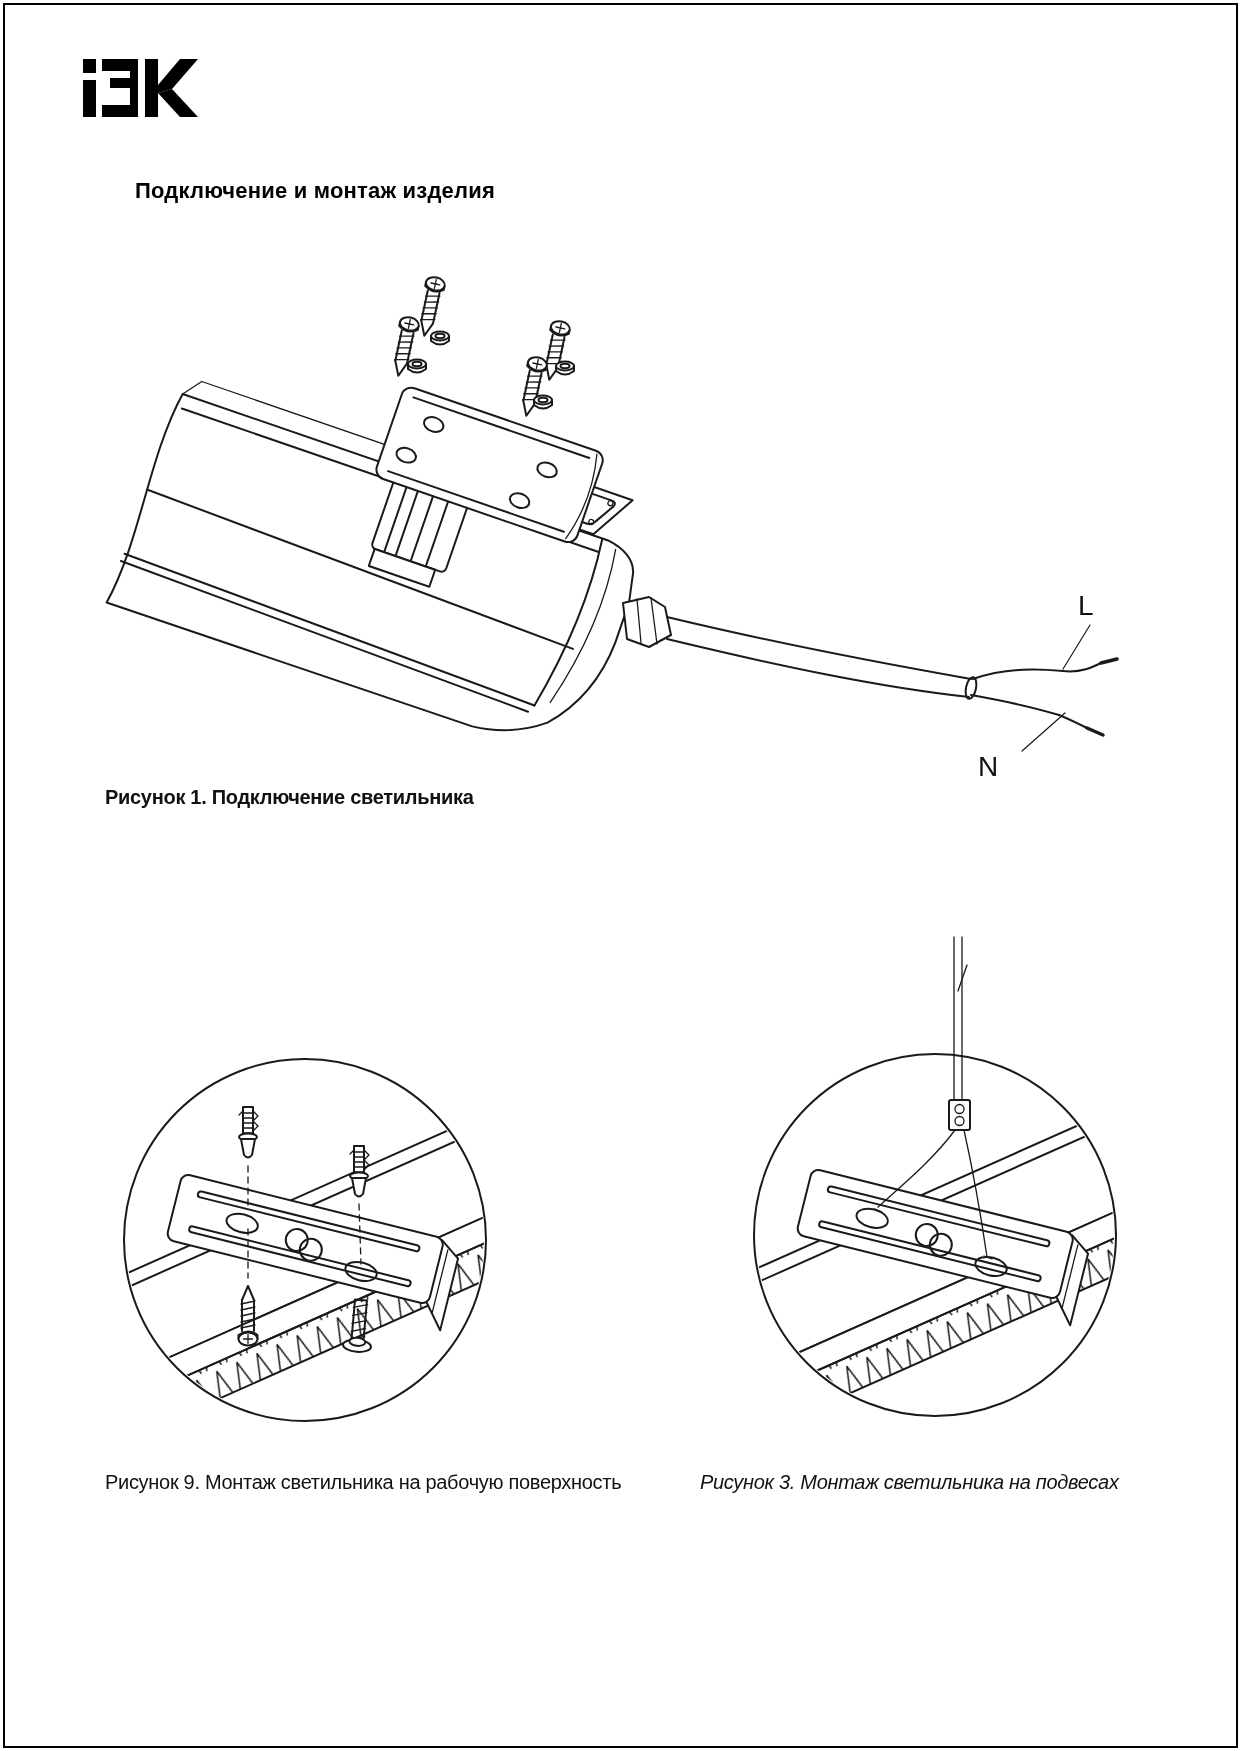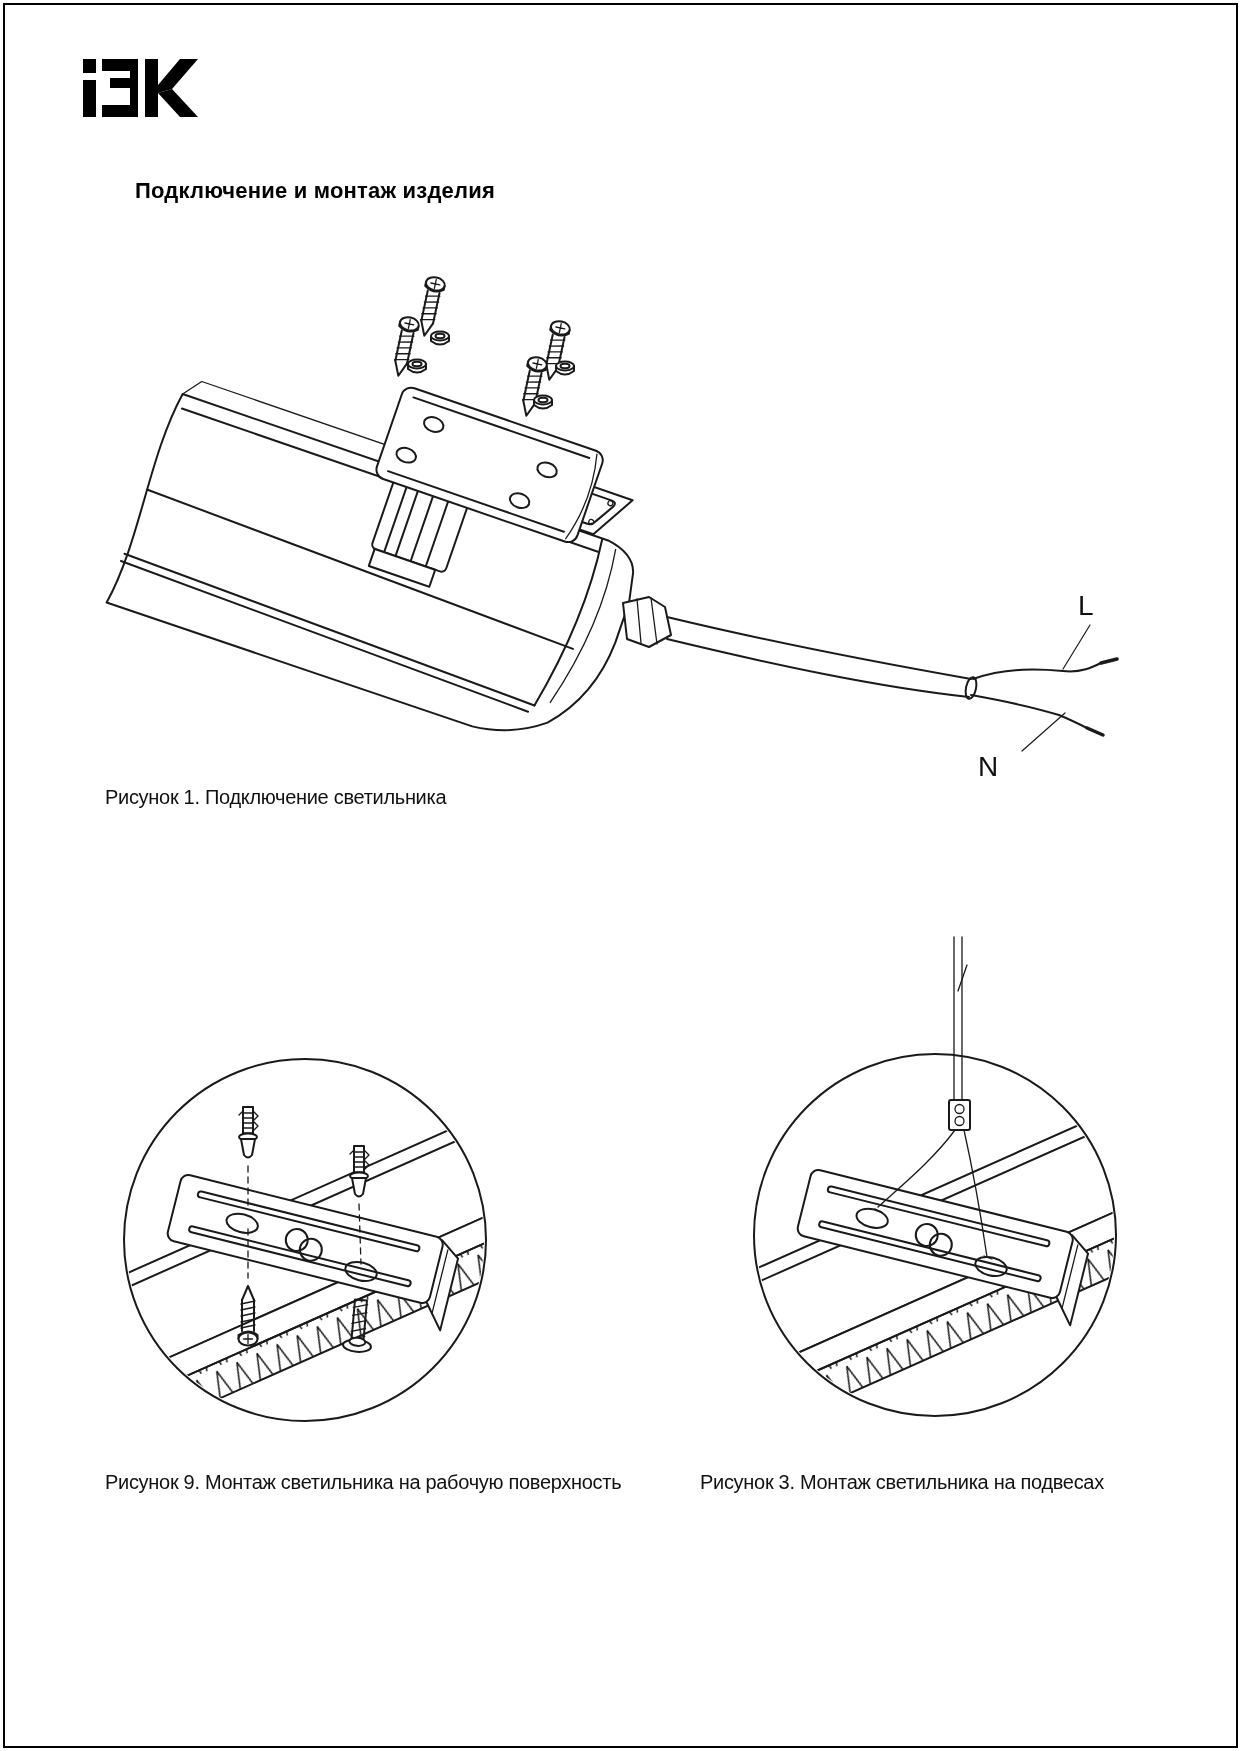--- a/index.html
+++ b/index.html
@@ -8,23 +8,23 @@
     font-family:"Liberation Sans",sans-serif;color:#111;overflow:hidden;
   }
   .page-border{position:absolute;left:3px;top:3px;right:3px;bottom:3px;border:2px solid #000;}
   .heading{
     position:absolute;left:105px;top:178px;font-size:22px;font-weight:bold;
     letter-spacing:.2px;color:#000;white-space:nowrap;margin-left:30px;
   }
   .caption{
     position:absolute;font-size:20px;color:#111;letter-spacing:-.3px;white-space:nowrap;
   }
-  #cap1{left:105px;top:786px;}
+  #cap1{left:105px;top:786px;font-weight:bold;}
   #cap2{left:105px;top:1471px;}
-  #cap3{left:700px;top:1471px;}
+  #cap3{left:700px;top:1471px;font-style:italic;}
   .wire-label{position:absolute;font-size:28px;color:#111;}
   #labelL{left:1078px;top:590px;}
   #labelN{left:978px;top:751px;}
   svg.art-svg{position:absolute;overflow:visible;}
   .art{stroke:#1a1a1a;fill:none;stroke-width:2;stroke-linejoin:round;stroke-linecap:round;}
   .fill{fill:#ffffff;}
   .thin{stroke-width:1.3;}
   .dash{stroke-dasharray:6 5;stroke-width:1.3;}
   .leader{stroke-width:1.2;}
   .sr{position:absolute;width:1px;height:1px;overflow:hidden;clip:rect(0 0 0 0);}

